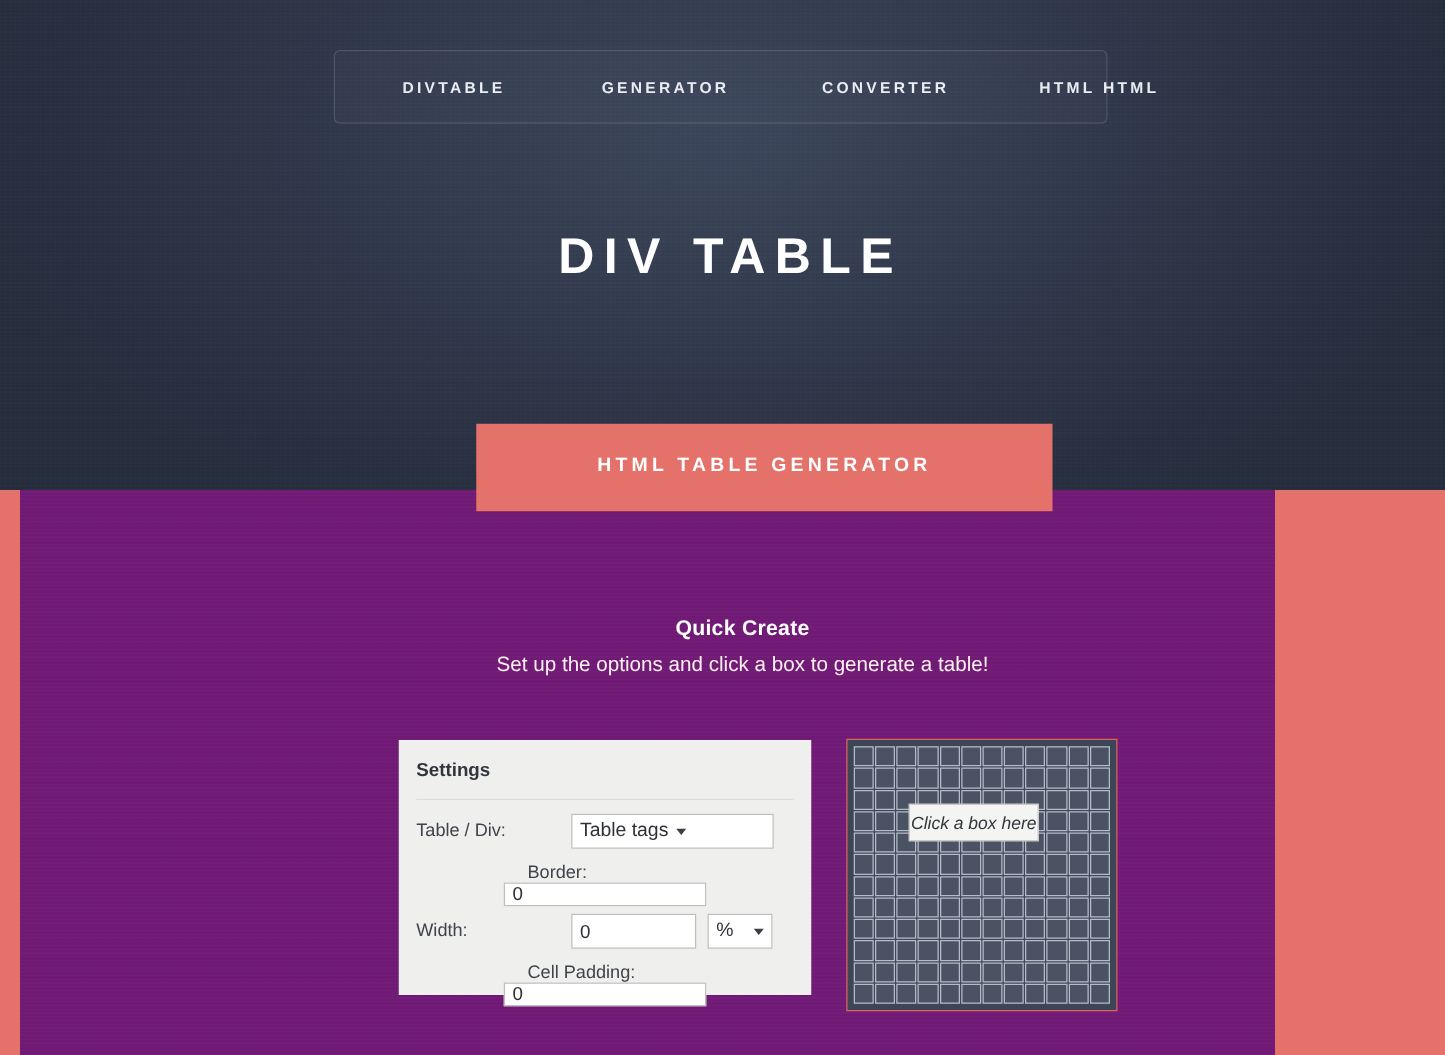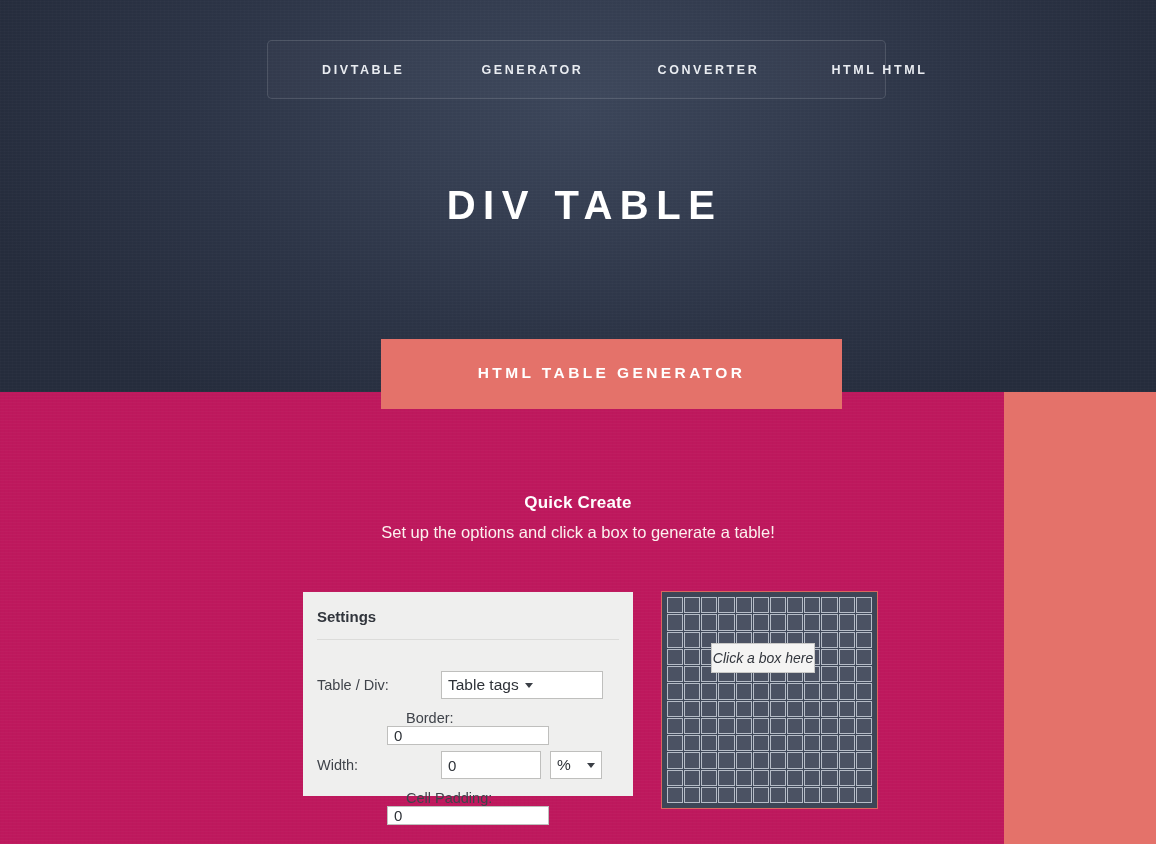--- a/index.html
+++ b/index.html
@@ -87,23 +87,23 @@
     font-size: 15.5px;
     font-weight: 700;
     letter-spacing: 3.4px;
     white-space: nowrap;
     padding-bottom: 2px;
   }
 
   
   .section {
     position: absolute;
-    left: 0; top: 392px;
+    left: 16px; top: 392px;
     width: 1004px; height: 452px;
-    background: #be185d;
+    background: #701a75;
     overflow: hidden;
   }
   .section:after {
     content: "";
     position: absolute; inset: 0;
     background-image:
       repeating-linear-gradient(0deg, rgba(255,255,255,.018) 0 1px, rgba(0,0,0,0) 1px 3px),
       repeating-linear-gradient(90deg, rgba(0,0,0,.012) 0 1px, rgba(0,0,0,0) 1px 4px);
     pointer-events: none;
   }
@@ -148,21 +148,20 @@
     left: 14px; top: 47px;
     width: 302px; height: 1px;
     background: #dcdcda;
   }
   .frow {
     position: absolute;
     left: 14px;
     width: 302px; height: 30px;
     display: flex;
     align-items: center;
-    margin-top: 20px;
   }
   .frow.r1 { top: 58px; }
   .frow.r2 { top: 98px; flex-direction: column; }
   .frow.r3 { top: 138px; }
   .frow.r4 { top: 178px; flex-direction: column; }
   .flabel {
     width: 124px;
     color: #3f434a;
     font-size: 14.5px;
     font-weight: 400;

